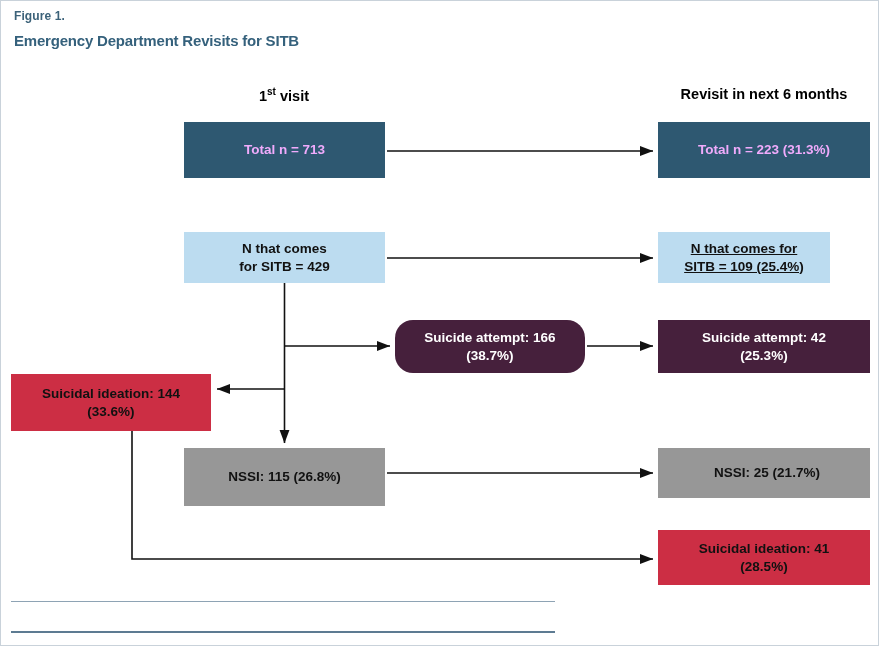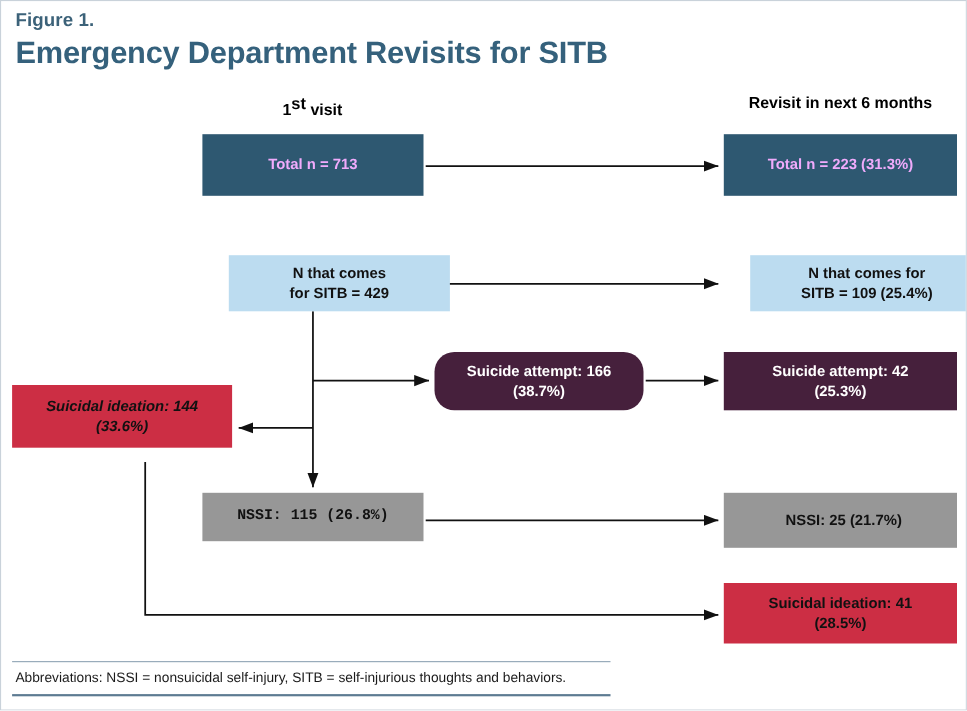--- a/index.html
+++ b/index.html
@@ -17,46 +17,46 @@
     background: #ffffff;
     box-sizing: border-box;
     border: 1px solid #c9d2da;
     overflow: hidden;
   }
   
   .fig-label {
     position: absolute;
     left: 13px;
     top: 8px;
-    font-size: 17px;
+    font-size: 12px;
     font-weight: bold;
     color: #3c6279;
     letter-spacing: 0.1px;
   }
   .fig-title {
     position: absolute;
     left: 13px;
     top: 31px;
-    font-size: 28px;
+    font-size: 15px;
     font-weight: bold;
     color: #35617c;
     letter-spacing: -0.2px;
   }
   
   .col-head {
     position: absolute;
     font-size: 14.5px;
     font-weight: bold;
     color: #000000;
     text-align: center;
     white-space: nowrap;
   }
   #col-head-left  { left: 183px; top: 85px; width: 200px; }
   #col-head-right { left: 657px; top: 85px; width: 212px; }
-  .sup { font-size: 15px; vertical-align: super; }
+  .sup { font-size: 10px; vertical-align: super; }
 
   
   #connectors {
     position: absolute;
     left: 0; top: 0;
     width: 879px;
     height: 646px;
     pointer-events: none;
   }
 
@@ -69,35 +69,35 @@
     justify-content: center;
     text-align: center;
     font-size: 13.5px;
     font-weight: bold;
     line-height: 1.32;
     padding: 2px 6px;
   }
   .node .l2 { display: block; text-align: center; }
 
   .n-navy     { background: #2e5871; color: #f0abfc; }
-  .n-lightblue{ background: #bcdcf0; color: #111111; margin-left: 24px; }
+  .n-lightblue{ background: #bcdcf0; color: #111111; }
   .n-plum     { background: #46203c; color: #ffffff; }
   .n-crimson  { background: #cc2e44; color: #111111; }
   .n-gray     { background: #979797; color: #111111; }
 
   
   #node-visit1-total   { left: 183px; top: 121px; width: 201px; height: 56px; }
   #node-revisit-total  { left: 657px; top: 121px; width: 212px; height: 56px; }
   #node-visit1-sitb    { left: 183px; top: 231px; width: 201px; height: 51px; }
-  #node-revisit-sitb   { left: 657px; top: 231px; width: 212px; height: 51px; }
+  #node-revisit-sitb   { left: 657px; top: 231px; width: 172px; height: 51px; text-decoration: underline; }
   #node-visit1-attempt { left: 394px; top: 319px; width: 190px; height: 53px; border-radius: 18px; }
   #node-revisit-attempt{ left: 657px; top: 319px; width: 212px; height: 53px; }
-  #node-visit1-ideation{ left: 10px;  top: 349px; width: 200px; height: 57px; font-style: italic; }
+  #node-visit1-ideation{ left: 10px;  top: 373px; width: 200px; height: 57px; }
   #node-revisit-ideation{left: 657px; top: 529px; width: 212px; height: 55px; }
-  #node-visit1-nssi    { left: 183px; top: 447px; width: 201px; height: 44px; font-family: Liberation Mono, monospace; }
+  #node-visit1-nssi    { left: 183px; top: 447px; width: 201px; height: 58px; }
   #node-revisit-nssi   { left: 657px; top: 447px; width: 212px; height: 50px; padding-left: 12px; }
 
   
   #footnote-rule-top {
     position: absolute;
     left: 10px; top: 600px;
     width: 544px; height: 1px;
     background: #8ea3b4;
   }
   #footnote-rule-bottom {
@@ -193,16 +193,15 @@
 
   <div class="node n-gray" id="node-visit1-nssi">
     <span>NSSI: 115 (26.8%)</span>
   </div>
 
   <div class="node n-gray" id="node-revisit-nssi">
     <span>NSSI: 25 (21.7%)</span>
   </div>
 
   <div id="footnote-rule-top"></div>
-  <div id="footnote">Abbreviations: NSSI = nonsuicidal self-injury, SITB = self-injurious thoughts and behaviors.</div>
   <div id="footnote-rule-bottom"></div>
 
 </div>
 
 </body></html>

